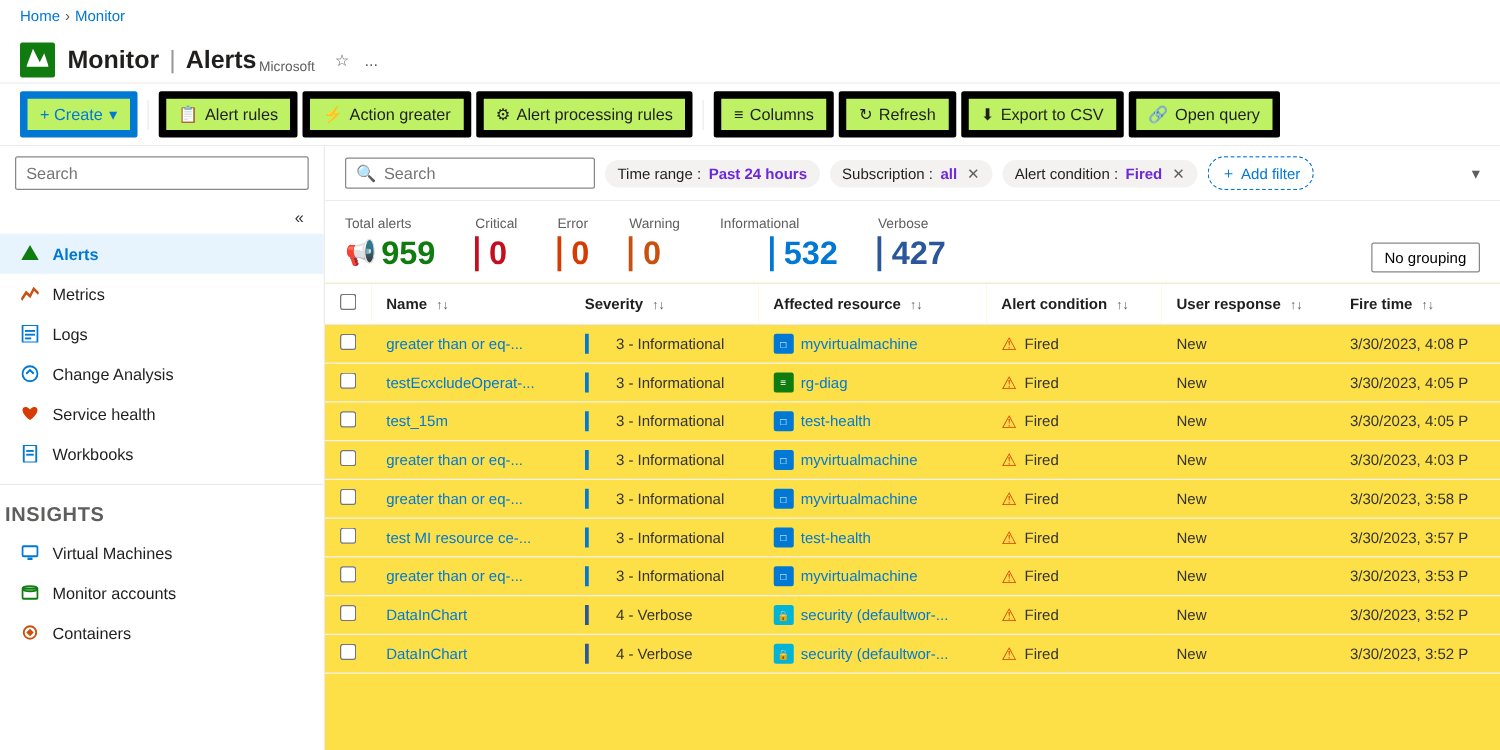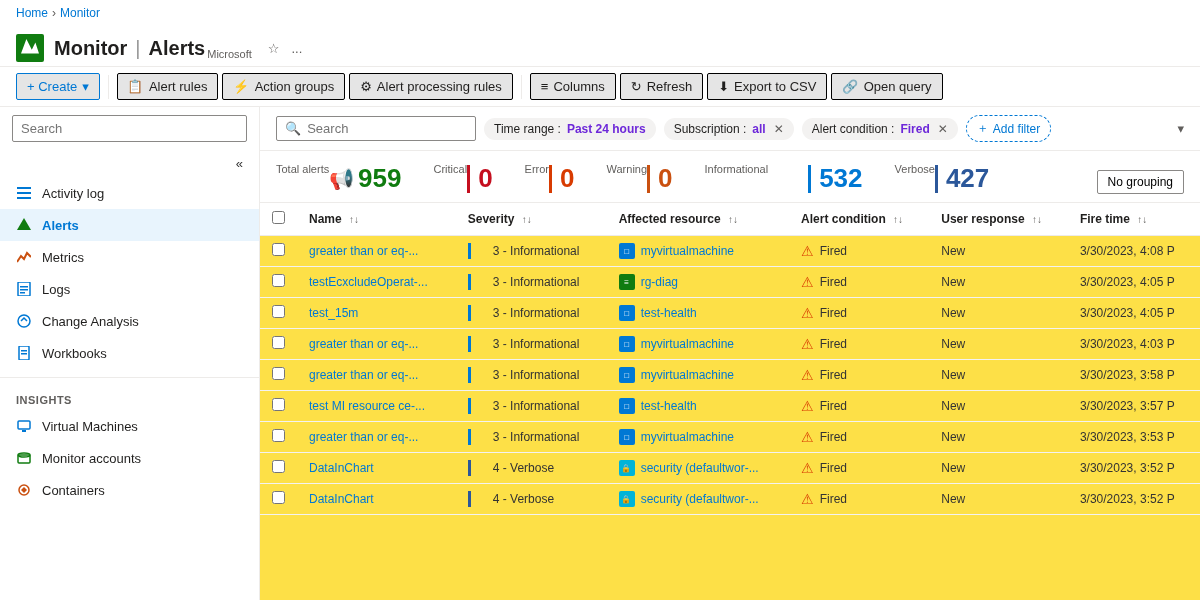--- a/index.html
+++ b/index.html
@@ -13,53 +13,53 @@
     
     .app-header { display: flex; align-items: center; padding: 8px 16px 4px; background: #fff; border-bottom: 1px solid #edebe9; }
     .app-icon { width: 28px; height: 28px; background: #107c10; border-radius: 2px; display: flex; align-items: center; justify-content: center; margin-right: 10px; flex-shrink: 0; }
     .app-icon-inner { width: 18px; height: 18px; background: #fff; clip-path: polygon(0 80%, 30% 0%, 60% 60%, 80% 20%, 100% 80%); }
     .app-title { font-size: 20px; font-weight: 600; color: #201f1e; }
     .app-title-sep { color: #999; margin: 0 8px; font-weight: 300; font-size: 20px; }
     .app-subtitle { font-size: 20px; font-weight: 600; color: #201f1e; }
     .app-vendor { font-size: 11px; color: #605e5c; margin-left: 2px; align-self: flex-end; padding-bottom: 2px; }
     .header-icons { display: flex; gap: 12px; margin-left: 16px; color: #605e5c; cursor: pointer; }
     .toolbar-row { display: flex; align-items: center; padding: 6px 16px; background: #fff; border-bottom: 1px solid #edebe9; gap: 4px; flex-wrap: nowrap; }
-    .toolbar-btn { display: flex; align-items: center; gap: 5px; padding: 5px 10px; border: 1px solid #000000; border-radius: 2px; background: #e5e5e5; color: #201f1e; cursor: pointer; font-size: 13px; white-space: nowrap; }
+    .toolbar-btn { display: flex; align-items: center; gap: 5px; padding: 5px 10px; border: 6px solid #000000; border-radius: 2px; background: #bef264; color: #201f1e; cursor: pointer; font-size: 13px; white-space: nowrap; }
     .toolbar-btn-primary { border-color: #0078d4; color: #0078d4; }
     .toolbar-sep { width: 1px; height: 24px; background: #edebe9; margin: 0 4px; }
 
     
     .main-layout { display: flex; flex: 1; overflow: hidden; }
 
     
     .sidebar { width: 260px; flex-shrink: 0; background: #fff; border-right: 1px solid #edebe9; display: flex; flex-direction: column; overflow-y: auto; }
     .sidebar-search { padding: 8px 12px; }
     .sidebar-search input { width: 100%; padding: 5px 8px; border: 1px solid #8a8886; border-radius: 2px; font-size: 13px; }
     .sidebar-nav { flex: 1; }
     .sidebar-item { display: flex; align-items: center; padding: 8px 16px; cursor: pointer; gap: 10px; font-size: 13px; color: #201f1e; }
     .sidebar-item.active { background: #e8f4fd; color: #0078d4; font-weight: 600; }
     .sidebar-icon { width: 16px; height: 16px; flex-shrink: 0; display: flex; align-items: center; justify-content: center; }
     .sidebar-divider { height: 1px; background: #edebe9; margin: 8px 0; }
-    .sidebar-section-label { padding: 8px 16px 4px; font-size: 11px; font-weight: 600; color: #605e5c; text-transform: uppercase; letter-spacing: 0.5px; }
+    .sidebar-section-label { padding: 8px 4px 4px; font-size: 16px; font-weight: 600; color: #605e5c; text-transform: uppercase; letter-spacing: 0.5px; }
     .collapse-btn { padding: 6px 16px; cursor: pointer; display: flex; justify-content: flex-end; }
 
     
     .content { flex: 1; display: flex; flex-direction: column; overflow: hidden; background: #faf9f8; }
     .content-toolbar { display: flex; align-items: center; padding: 8px 16px; gap: 8px; background: #fff; border-bottom: 1px solid #edebe9; flex-wrap: wrap; }
     .search-box { display: flex; align-items: center; border: 1px solid #8a8886; border-radius: 2px; padding: 4px 8px; gap: 6px; background: #fff; width: 200px; }
     .search-box input { border: none; outline: none; font-size: 13px; width: 100%; }
     .filter-pill { display: flex; align-items: center; gap: 6px; padding: 4px 10px; background: #f3f2f1; border-radius: 16px; font-size: 12px; color: #201f1e; }
     .filter-pill strong { color: #6d28d9; }
     .filter-pill-close { cursor: pointer; color: #605e5c; margin-left: 2px; }
     .add-filter-btn { display: flex; align-items: center; gap: 4px; padding: 4px 10px; color: #0078d4; cursor: pointer; font-size: 12px; border: 1px dashed #0078d4; border-radius: 16px; }
     .filter-expand { margin-left: auto; cursor: pointer; color: #605e5c; }
 
     
     .stats-row { display: flex; align-items: flex-end; padding: 12px 16px 8px; gap: 32px; background: #fff; border-bottom: 1px solid #edebe9; }
-    .stat-item { display: flex; }
+    .stat-item { display: flex; flex-direction: column; }
     .stat-label { font-size: 11px; color: #605e5c; margin-bottom: 2px; }
     .stat-value { font-size: 26px; font-weight: 700; display: flex; align-items: center; gap: 4px; }
     .stat-bar { width: 3px; height: 28px; margin-right: 4px; }
     .no-grouping-btn { margin-left: auto; padding: 4px 10px; border: 1px solid #8a8886; background: #fff; border-radius: 2px; font-size: 12px; cursor: pointer; }
 
     
     .table-area { flex: 1; overflow-y: auto; background: #fde047; }
     table { width: 100%; border-collapse: collapse; }
     thead tr { border-bottom: 1px solid #edebe9; }
     th { padding: 8px 12px; font-size: 12px; font-weight: 600; color: #201f1e; text-align: left; white-space: nowrap; background: #fff; }
@@ -117,21 +117,21 @@
     <span>+ Create</span>
     <span>▾</span>
   </button>
   <div class="toolbar-sep"></div>
   <button class="toolbar-btn">
     <span>📋</span>
     <span>Alert rules</span>
   </button>
   <button class="toolbar-btn">
     <span>⚡</span>
-    <span>Action groups</span>
+    <span>Action greater</span>
   </button>
   <button class="toolbar-btn">
     <span>⚙</span>
     <span>Alert processing rules</span>
   </button>
   <div class="toolbar-sep"></div>
   <button class="toolbar-btn">
     <span>≡</span>
     <span>Columns</span>
   </button>
@@ -152,30 +152,20 @@
 <div class="main-layout">
 
   <div class="sidebar">
     <div class="sidebar-search">
       <input type="text" placeholder="Search" style="">
     </div>
     <div class="collapse-btn">
       <span>«</span>
     </div>
     <nav class="sidebar-nav">
-      <div class="sidebar-item">
-        <div class="sidebar-icon">
-          <svg width="14" height="14" viewBox="0 0 14 14">
-              <rect x="0" y="1" width="14" height="2" fill="#0078d4"></rect>
-              <rect x="0" y="6" width="14" height="2" fill="#0078d4"></rect>
-              <rect x="0" y="11" width="14" height="2" fill="#0078d4"></rect>
-            </svg>
-        </div>
-        <span>Activity log</span>
-      </div>
       <div class="sidebar-item active">
         <div class="sidebar-icon">
           <svg width="14" height="14" viewBox="0 0 14 14">
               <path d="M7 0 L14 12 L0 12 Z" fill="#107c10"></path>
             </svg>
         </div>
         <span>Alerts</span>
       </div>
       <div class="sidebar-item">
         <div class="sidebar-icon">
@@ -197,20 +187,28 @@
         <span>Logs</span>
       </div>
       <div class="sidebar-item">
         <div class="sidebar-icon">
           <svg width="14" height="14" viewBox="0 0 14 14">
               <circle cx="7" cy="7" r="6" fill="none" stroke="#0078d4" stroke-width="1.5"></circle>
               <path d="M4 7 L7 4 L10 7" stroke="#0078d4" stroke-width="1.5" fill="none"></path>
             </svg>
         </div>
         <span>Change Analysis</span>
+      </div>
+      <div class="sidebar-item">
+        <div class="sidebar-icon">
+          <svg width="14" height="14" viewBox="0 0 14 14">
+              <path d="M7 12 C7 12 1 8 1 4 C1 2 3 1 5 2 C6 2.5 7 3.5 7 3.5 C7 3.5 8 2.5 9 2 C11 1 13 2 13 4 C13 8 7 12 7 12Z" fill="#d83b01"></path>
+            </svg>
+        </div>
+        <span>Service health</span>
       </div>
       <div class="sidebar-item">
         <div class="sidebar-icon">
           <svg width="14" height="14" viewBox="0 0 14 14">
               <rect x="2" y="0" width="10" height="14" rx="1" fill="none" stroke="#0078d4" stroke-width="1.5"></rect>
               <rect x="4" y="4" width="6" height="1.5" fill="#0078d4"></rect>
               <rect x="4" y="7" width="6" height="1.5" fill="#0078d4"></rect>
             </svg>
         </div>
         <span>Workbooks</span>

